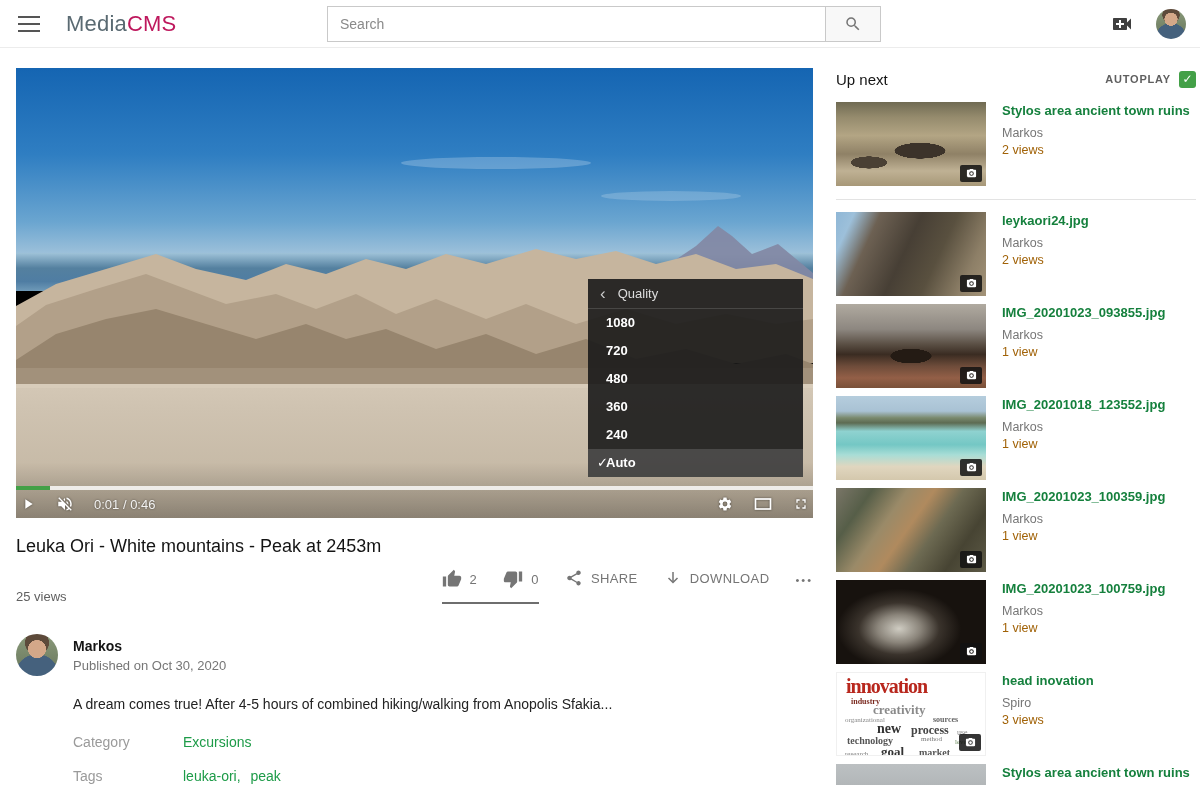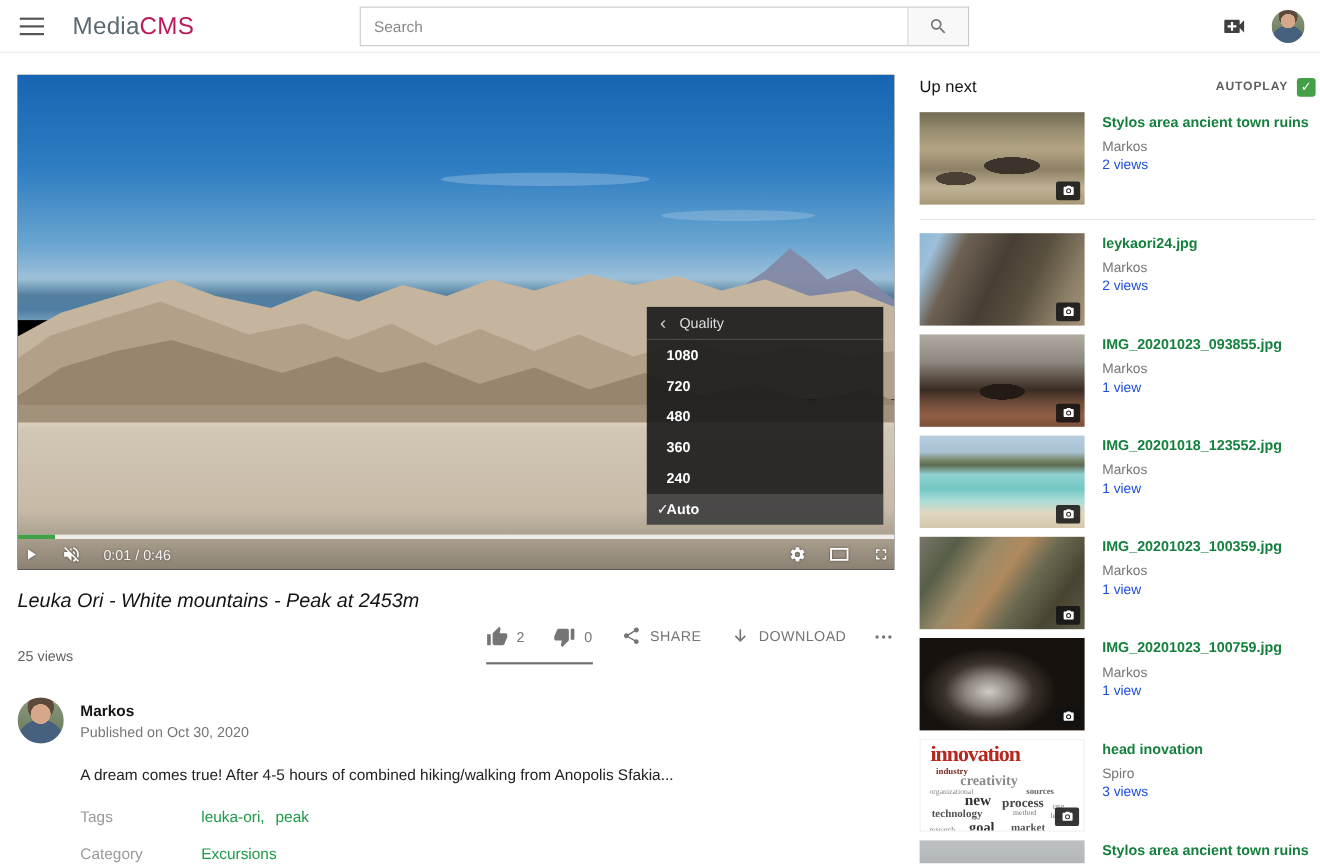--- a/index.html
+++ b/index.html
@@ -49,21 +49,21 @@
   .qmenu{position:absolute;right:10px;bottom:41px;width:215px;background:rgba(26,26,26,.9);color:#eee;}
   .qhead{height:29px;display:flex;align-items:center;padding-left:12px;font-size:13px;color:#ddd;
          border-bottom:1px solid rgba(255,255,255,.14);cursor:pointer;}
   .qback{font-size:17px;margin-right:12px;line-height:1;color:#ccc;}
   .qitem{position:relative;height:28px;line-height:28px;padding-left:18px;font-size:13px;font-weight:bold;
          color:#fff;cursor:pointer;}
   .qitem.selected{background:rgba(255,255,255,.15);}
   .qcheck{position:absolute;left:9px;font-weight:normal;font-size:13px;}
 
   
-  .vtitle{margin:18px 0 0;font-size:18px;font-weight:400;color:#141414;font-style:italic;}
+  .vtitle{margin:18px 0 0;font-size:18px;font-weight:400;color:#141414;}
   .metarow{display:flex;align-items:flex-end;margin-top:12px;}
   .views{font-size:13px;color:#606060;margin-top:8px;}
   .actions{margin-left:auto;display:flex;align-items:flex-start;gap:26px;color:#757575;}
   .likegroup{display:flex;gap:26px;border-bottom:2px solid #6e6e6e;padding-bottom:13px;}
   .actbtn{border:none;background:none;padding:0;color:#757575;cursor:pointer;display:flex;align-items:center;
           gap:8px;font-size:13px;font-family:inherit;letter-spacing:.4px;}
   .actcount{font-size:13px;color:#757575;}
   .morebtn{letter-spacing:2px;font-size:11px;margin-top:5px;}
 
   
@@ -91,21 +91,21 @@
   .autoplaywrap{margin-left:auto;display:flex;align-items:center;gap:8px;}
   .autoplaylabel{font-size:11px;font-weight:bold;color:#5f5f5f;letter-spacing:.8px;}
   .checkbox{width:17px;height:17px;background:#43a047;border-radius:3px;color:#fff;font-size:12px;
             display:flex;align-items:center;justify-content:center;cursor:pointer;}
   .side-divider{height:1px;background:#e3e3e3;margin:13px 0 12px;}
   .sideitem{display:flex;margin-bottom:8px;cursor:pointer;}
   .thumb{position:relative;width:150px;height:84px;flex:none;overflow:hidden;background:#ccc;}
   .sidetext{margin-left:16px;padding-top:1px;min-width:0;}
   .sidetitle{font-size:13px;font-weight:bold;color:#15803d;line-height:1.25;}
   .sideauthor{font-size:12.5px;color:#767676;margin-top:7px;}
-  .sideviews{font-size:12.5px;color:#1d4ed8;margin-top:3px;}
+  .sideviews{font-size:12.5px;color:#a16207;margin-top:3px;}
   .camerabadge{position:absolute;right:4px;bottom:4px;width:22px;height:17px;background:rgba(18,18,18,.85);
                border-radius:2px;display:flex;align-items:center;justify-content:center;color:#fff;}
 
   .thumb-1{background:
       radial-gradient(ellipse 42px 13px at 56% 58%, #3c332a 0 60%, rgba(0,0,0,0) 61%),
       radial-gradient(ellipse 30px 10px at 22% 72%, #4a4034 0 60%, rgba(0,0,0,0) 61%),
       linear-gradient(180deg,#6f6a52 0%,#958b6d 18%,#b3a584 40%,#8f8166 62%,#bfb194 82%,#a79878 100%);}
   .thumb-2{background:linear-gradient(115deg,#8fb7d6 0%,#9dc0da 10%,#6d6153 24%,#473f35 46%,#59503f 65%,#8d7f67 85%,#a39378 100%);}
   .thumb-3{background:
       radial-gradient(ellipse 34px 12px at 50% 62%, #241b14 0 60%, rgba(0,0,0,0) 61%),
@@ -298,29 +298,29 @@
       <div class="author-meta">
         <div class="author-name">Markos</div>
         <div class="pubdate">Published on Oct 30, 2020</div>
       </div>
     </div>
 
     <p class="desc">A dream comes true! After 4-5 hours of combined hiking/walking from Anopolis Sfakia...</p>
 
     <div class="metatable">
       <div class="mrow">
+        <span class="mlabel">Category</span>
+        <span class="mval"><a>Excursions</a></span>
+      </div>
+      <div class="mrow">
         <span class="mlabel">Tags</span>
         <span class="mval">
           <a>leuka-ori</a><span class="tagsep">,</span>
           <a>peak</a>
         </span>
-      </div>
-      <div class="mrow">
-        <span class="mlabel">Category</span>
-        <span class="mval"><a>Excursions</a></span>
       </div>
     </div>
 
   </main>
 
   <aside class="sidebar">
     <div class="sidehead">
       <span class="upnext">Up next</span>
       <span class="autoplaywrap">
         <span class="autoplaylabel">AUTOPLAY</span>

